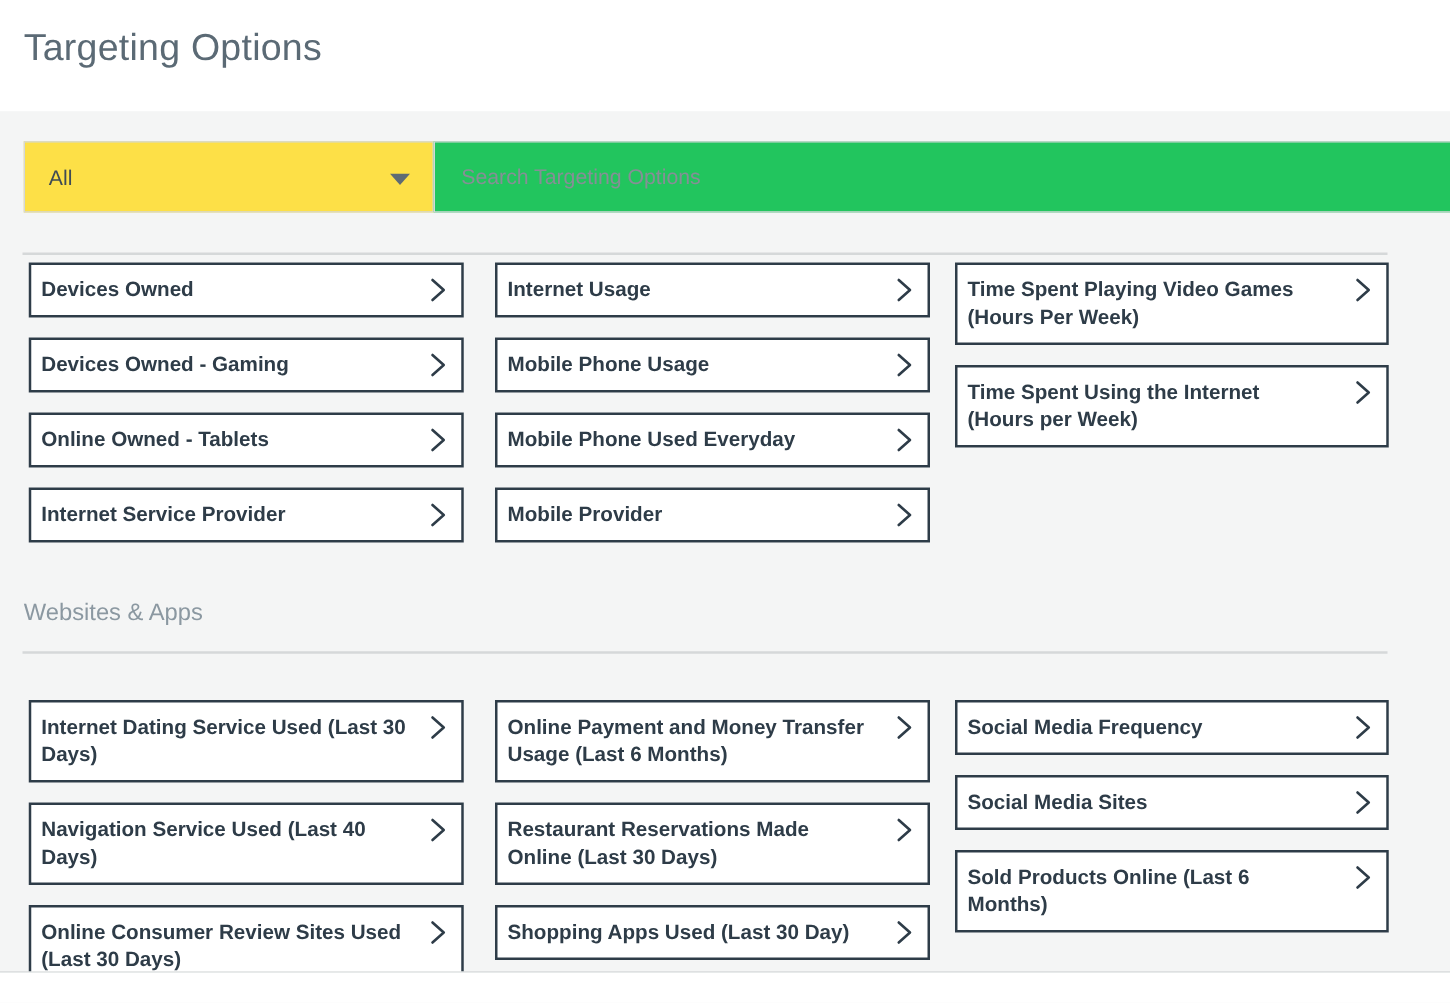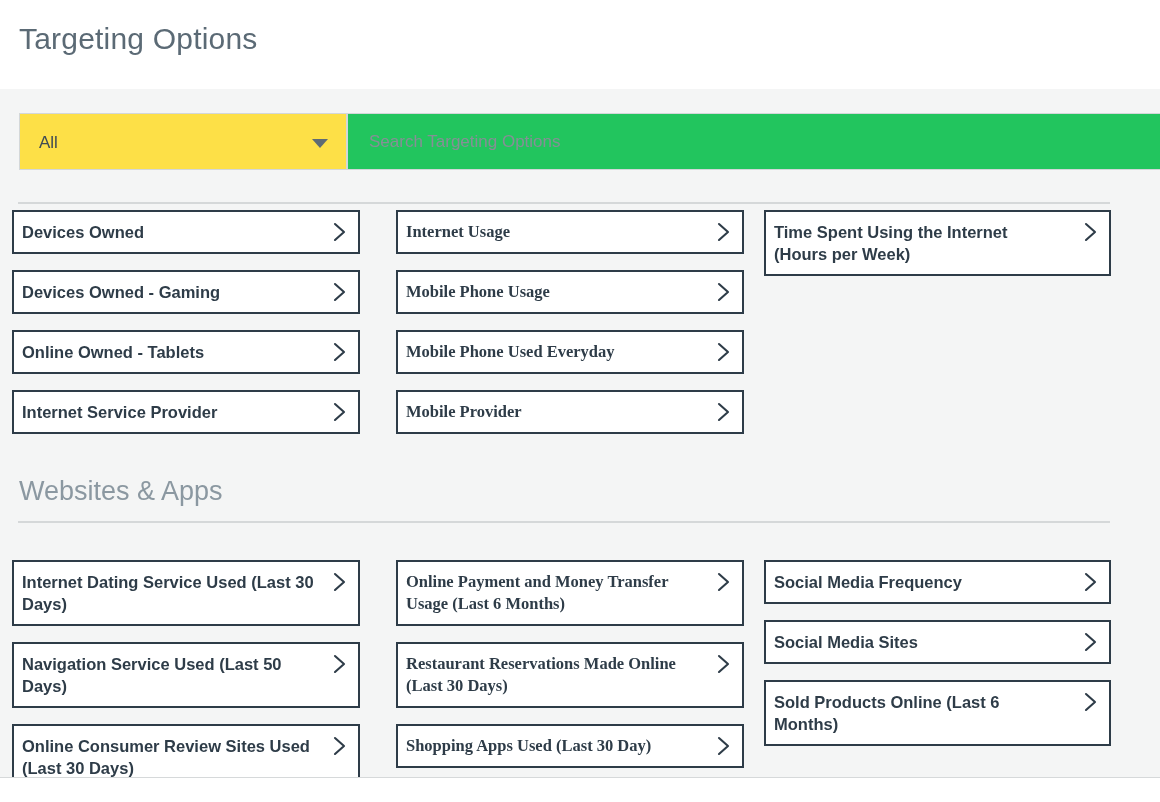--- a/index.html
+++ b/index.html
@@ -69,29 +69,29 @@
   .search-icon svg { display:block; }
 
   
   .rule {
     position: absolute; left: 18px; width: 1092px; height: 2px;
     background: #d5d8d9;
   }
 
   .section-heading {
     position: absolute; left: 19px;
-    font-size: 27px; font-weight: 400; color: #8b98a1;
+    font-size: 19px; font-weight: 400; color: #8b98a1;
     line-height: 34px; white-space: nowrap;
   }
 
   
   .grid { position: absolute; left: 0; width: 1160px; }
   .col { position: absolute; top: 0; }
-  .col-1 { left: 12px; width: 348px; }
-  .col-2 { left: 396px; width: 348px; font-family: Liberation Serif, serif; }
+  .col-1 { left: 23px; width: 348px; }
+  .col-2 { left: 396px; width: 348px; }
   .col-3 { left: 764px; width: 347px; }
 
   .opt-btn {
     position: relative;
     display: block; width: 100%;
     background: #ffffff;
     border: 2px solid #2e3c48;
     margin-bottom: 16px;
     padding: 9px 44px 9px 8px;
     text-align: left;
@@ -205,20 +205,28 @@
             <span class="label">Mobile Provider</span>
             <span class="chev">
               <svg width="13" height="20" viewBox="0 0 13 20" fill="none">
                 <polyline points="2,2 11,10 2,18" stroke="#2e3c48" stroke-width="2.1" stroke-linecap="round" stroke-linejoin="round" fill="none"></polyline>
               </svg>
             </span>
           </button>
         </div>
         <div class="col col-3">
           <button class="opt-btn">
+            <span class="label">Time Spent Playing Video Games (Hours Per Week)</span>
+            <span class="chev">
+              <svg width="13" height="20" viewBox="0 0 13 20" fill="none">
+                <polyline points="2,2 11,10 2,18" stroke="#2e3c48" stroke-width="2.1" stroke-linecap="round" stroke-linejoin="round" fill="none"></polyline>
+              </svg>
+            </span>
+          </button>
+          <button class="opt-btn">
             <span class="label">Time Spent Using the Internet (Hours per Week)</span>
             <span class="chev">
               <svg width="13" height="20" viewBox="0 0 13 20" fill="none">
                 <polyline points="2,2 11,10 2,18" stroke="#2e3c48" stroke-width="2.1" stroke-linecap="round" stroke-linejoin="round" fill="none"></polyline>
               </svg>
             </span>
           </button>
         </div>
       </div>
 
@@ -230,21 +238,21 @@
         <div class="col col-1">
           <button class="opt-btn">
             <span class="label">Internet Dating Service Used (Last 30 Days)</span>
             <span class="chev">
               <svg width="13" height="20" viewBox="0 0 13 20" fill="none">
                 <polyline points="2,2 11,10 2,18" stroke="#2e3c48" stroke-width="2.1" stroke-linecap="round" stroke-linejoin="round" fill="none"></polyline>
               </svg>
             </span>
           </button>
           <button class="opt-btn">
-            <span class="label">Navigation Service Used (Last 50 Days)</span>
+            <span class="label">Navigation Service Used (Last 40 Days)</span>
             <span class="chev">
               <svg width="13" height="20" viewBox="0 0 13 20" fill="none">
                 <polyline points="2,2 11,10 2,18" stroke="#2e3c48" stroke-width="2.1" stroke-linecap="round" stroke-linejoin="round" fill="none"></polyline>
               </svg>
             </span>
           </button>
           <button class="opt-btn">
             <span class="label">Online Consumer Review Sites Used (Last 30 Days)</span>
             <span class="chev">
               <svg width="13" height="20" viewBox="0 0 13 20" fill="none">

